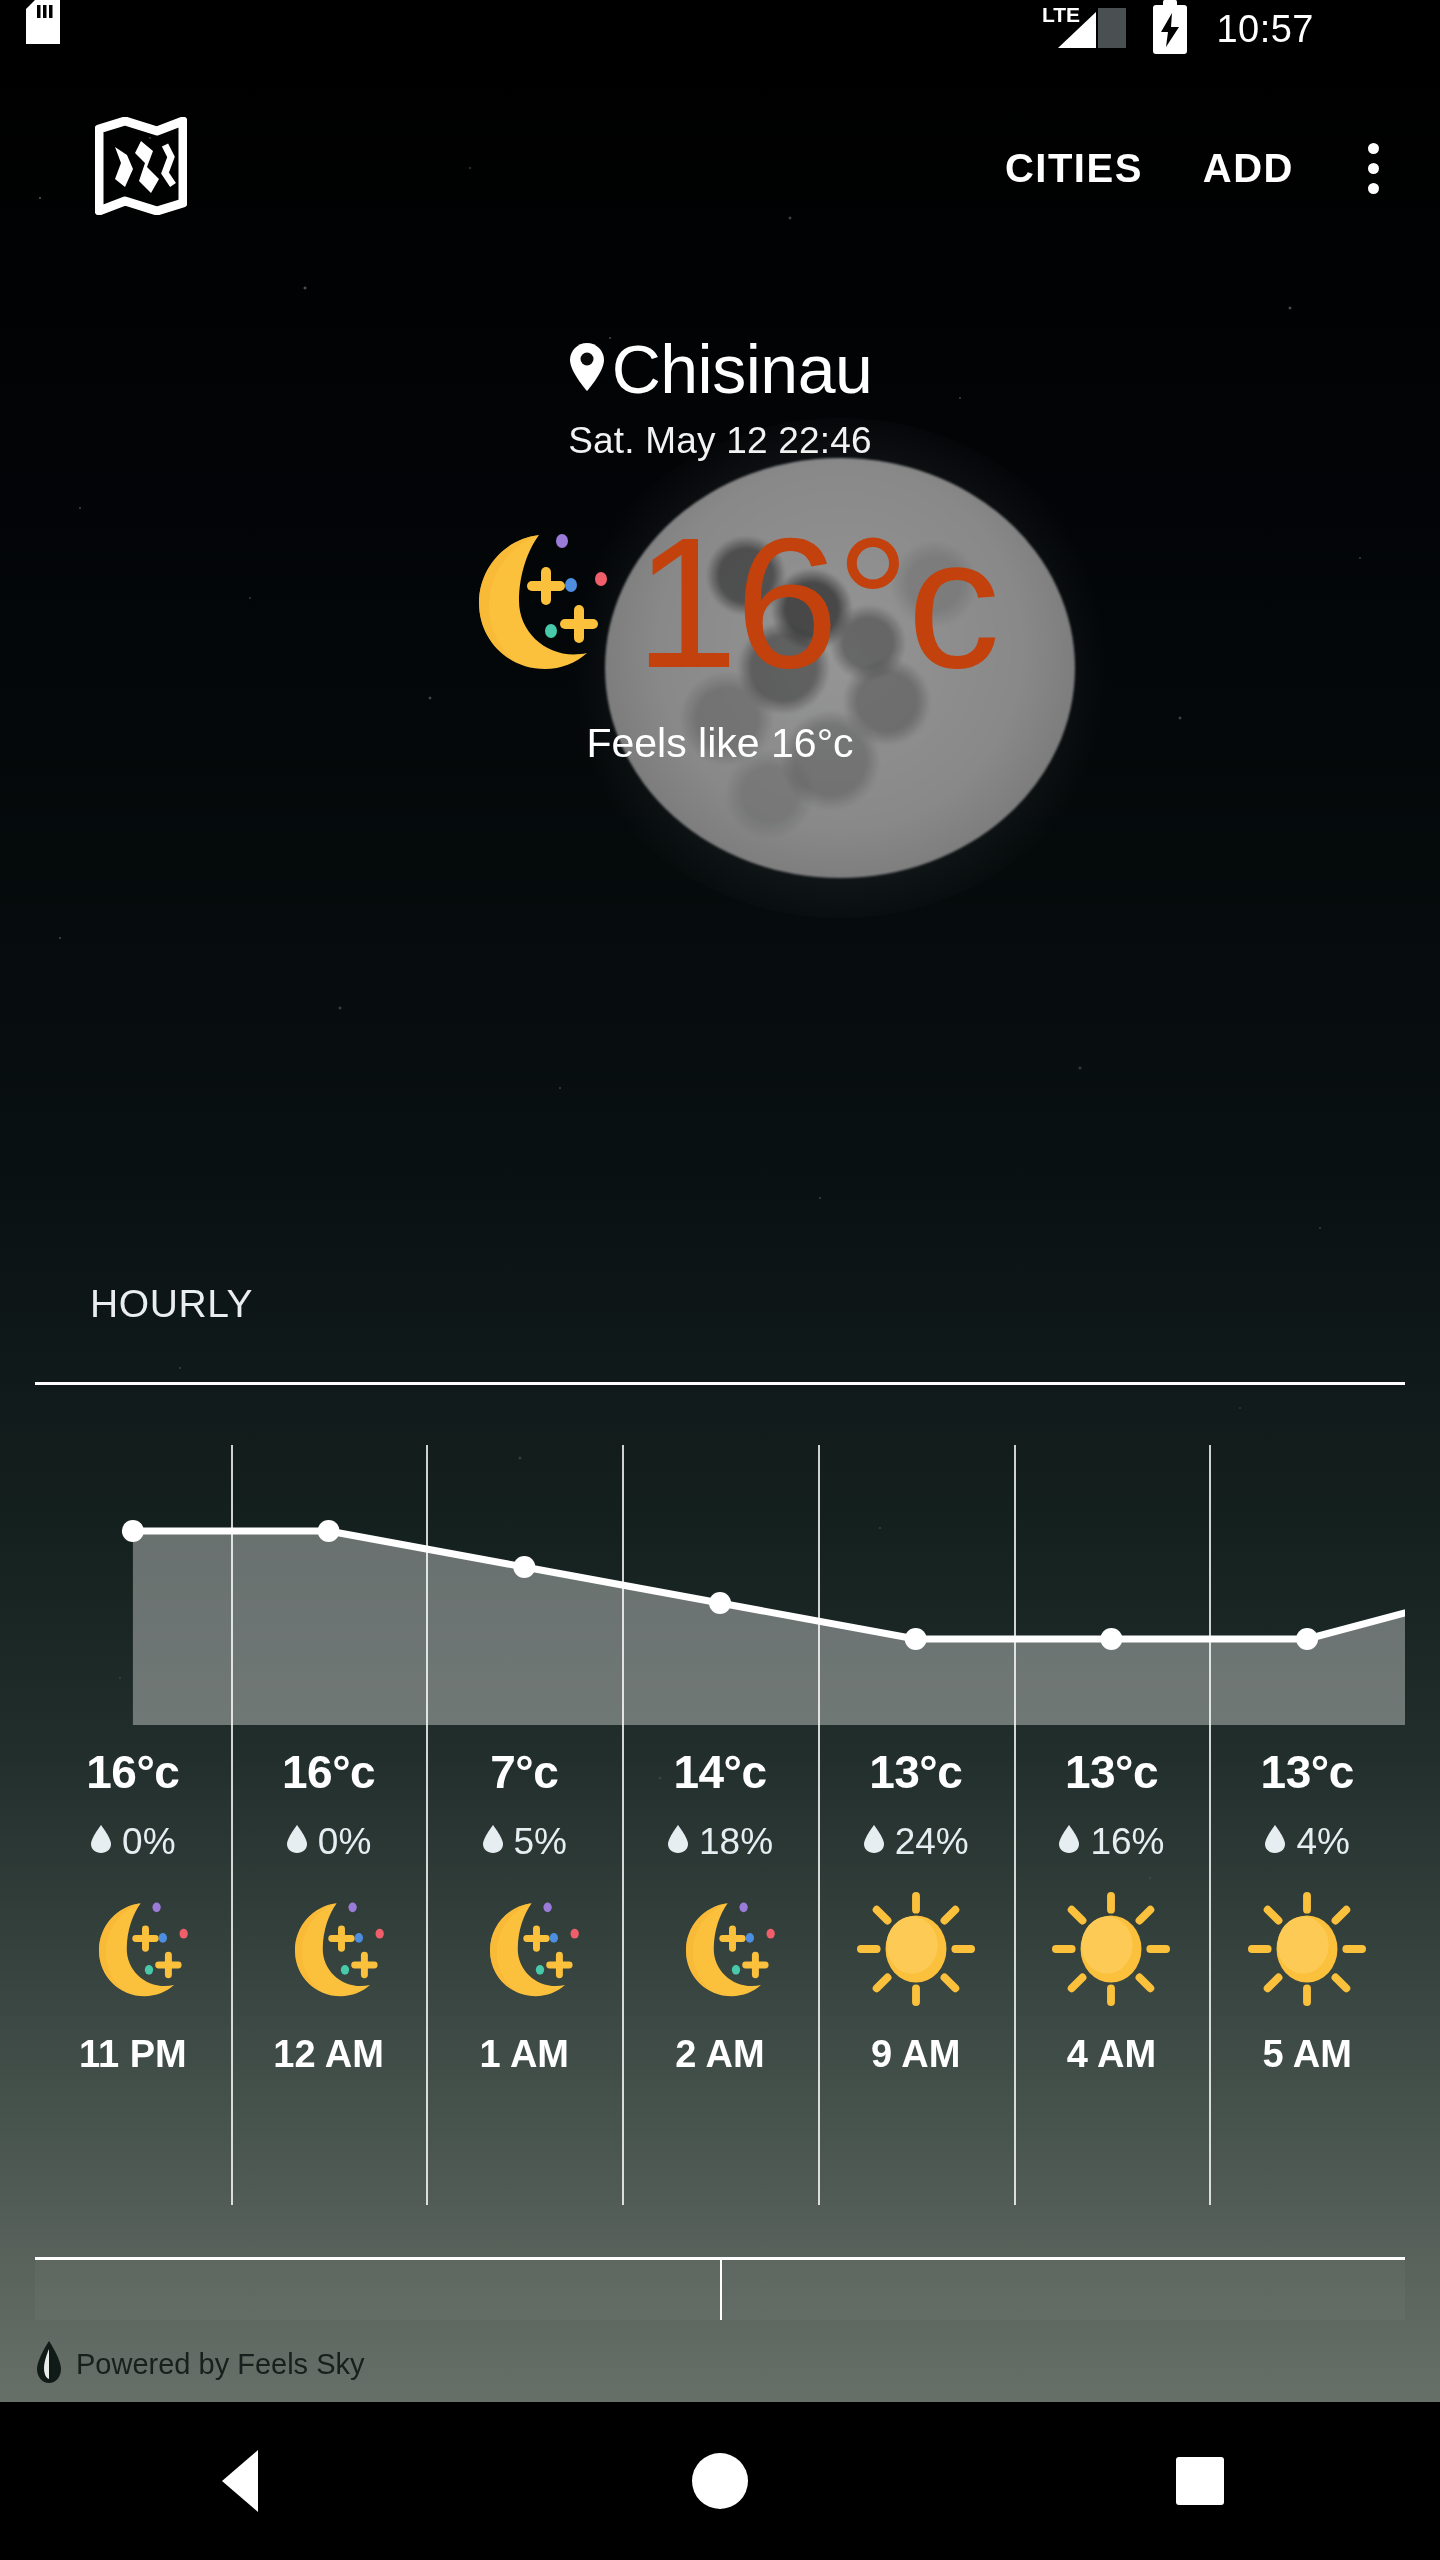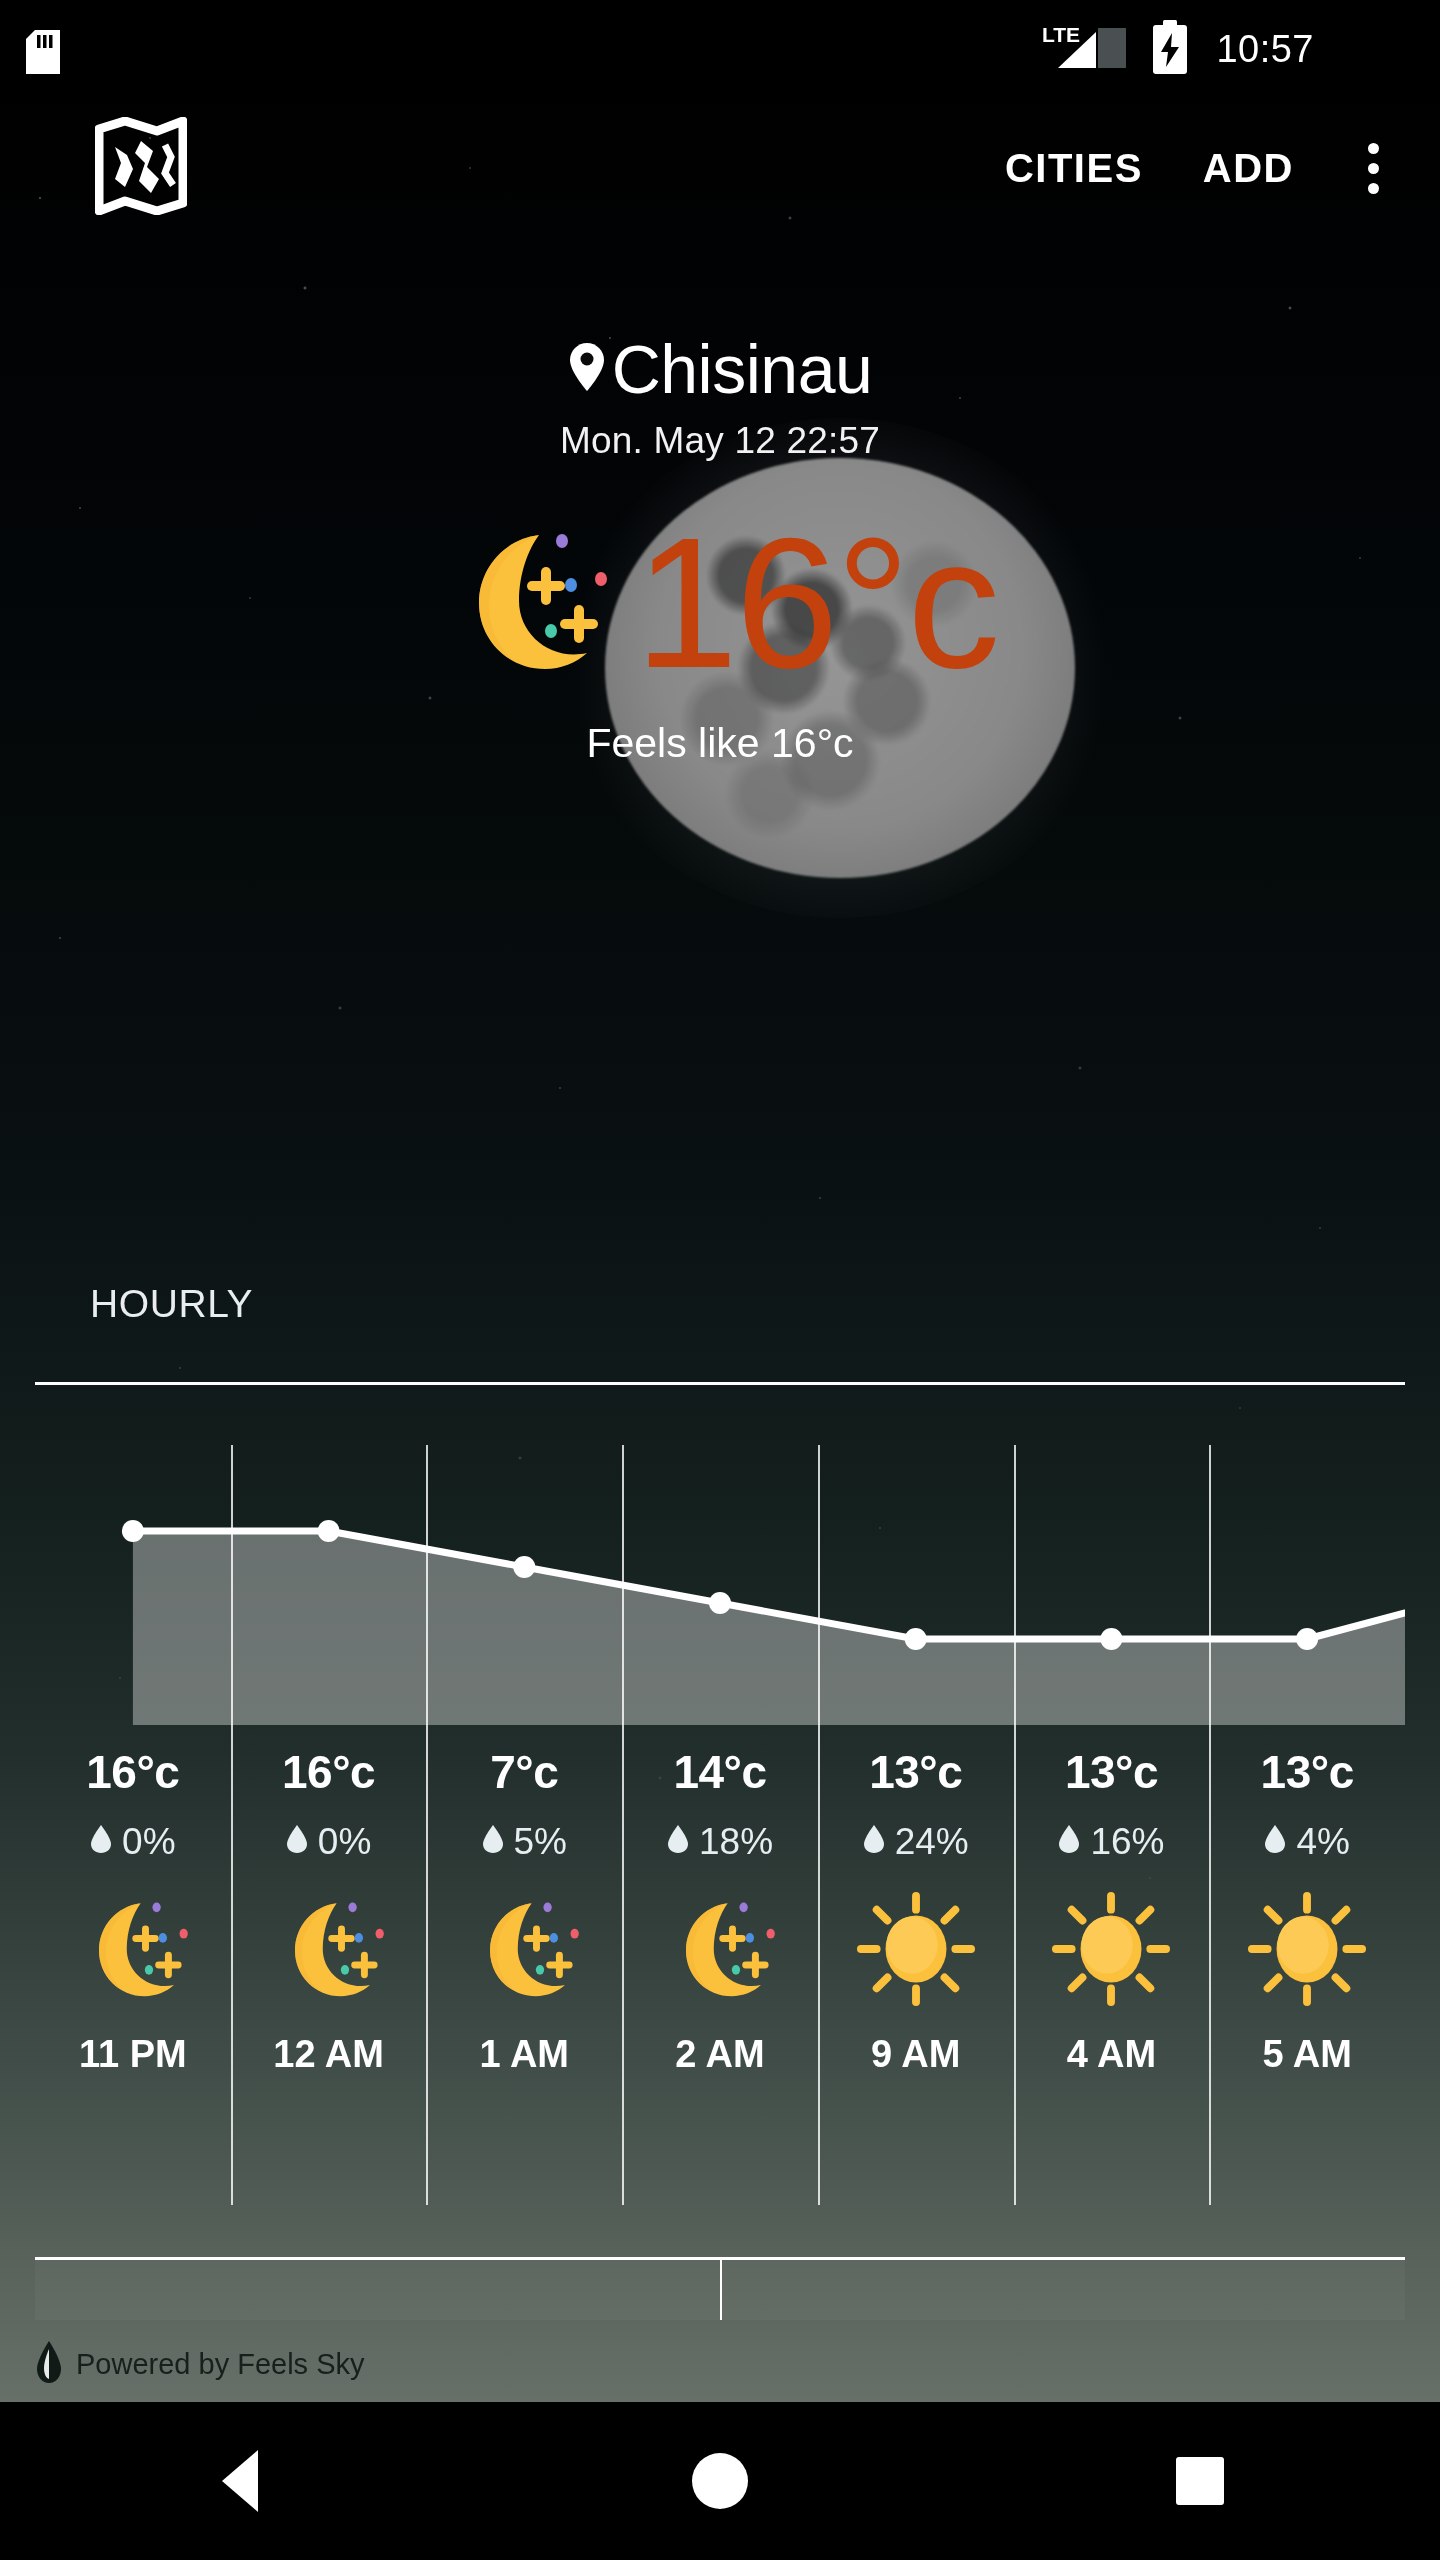--- a/index.html
+++ b/index.html
@@ -95,22 +95,22 @@
     width: 550px; height: 500px;
     border-radius: 50%;
     background: radial-gradient(circle, rgba(175,180,185,.30) 0%, rgba(120,126,130,.14) 48%, rgba(0,0,0,0) 72%);
   }
 
   
   .statusbar {
     position: absolute; left: 0; top: 0;
     width: 1340px; height: 78px;
     background: #000;
-    display: flex; align-items: flex-end;
-    padding: 12px 26px 0 26px;
+    display: flex; align-items: flex-start;
+    padding: 0 26px 0 26px;
     z-index: 40;
   }
   .sb-left { display: flex; align-items: center; gap: 14px; }
   .sb-right { margin-left: auto; display: flex; align-items: center; gap: 18px; }
   .sb-time {
     color: #fff; font-size: 38px; font-weight: 400;
     letter-spacing: .5px; margin-left: 8px;
   }
 
   
@@ -335,21 +335,21 @@
   <div class="current">
     <div class="city-row">
       <span>
         <svg width="38" height="52" viewBox="0 0 38 52">
           <path d="M19 2 C9.6 2 2 9.6 2 19 C2 31 19 50 19 50 C19 50 36 31 36 19 C36 9.6 28.4 2 19 2 Z" fill="#fff"></path>
           <circle cx="19" cy="18" r="6.5" fill="#0b0b0b"></circle>
         </svg>
       </span>
       <span class="city-name">Chisinau</span>
     </div>
-    <div class="date-line">Mon. May 12 22:57</div>
+    <div class="date-line">Sat. May 12 22:46</div>
 
     <div class="temp-row">
       <span>
         <svg width="170" height="160" viewBox="0 0 170 160">
           <path d="M96 14 C62 18 36 47 36 82 C36 119 65 148 102 148 C118 148 133 142 144 132
                    C108 140 76 114 76 80 C76 53 85 29 96 14 Z" fill="#FBC13D"></path>
           <path d="M96 14 C62 18 36 47 36 82 C36 108 51 130 73 141 C56 128 46 107 46 84
                    C46 52 68 24 96 14 Z" fill="#F7B733" opacity=".55"></path>
           <rect x="98" y="46" width="10" height="38" rx="5" fill="#FBC13D"></rect>
           <rect x="84" y="60" width="38" height="10" rx="5" fill="#FBC13D"></rect>

